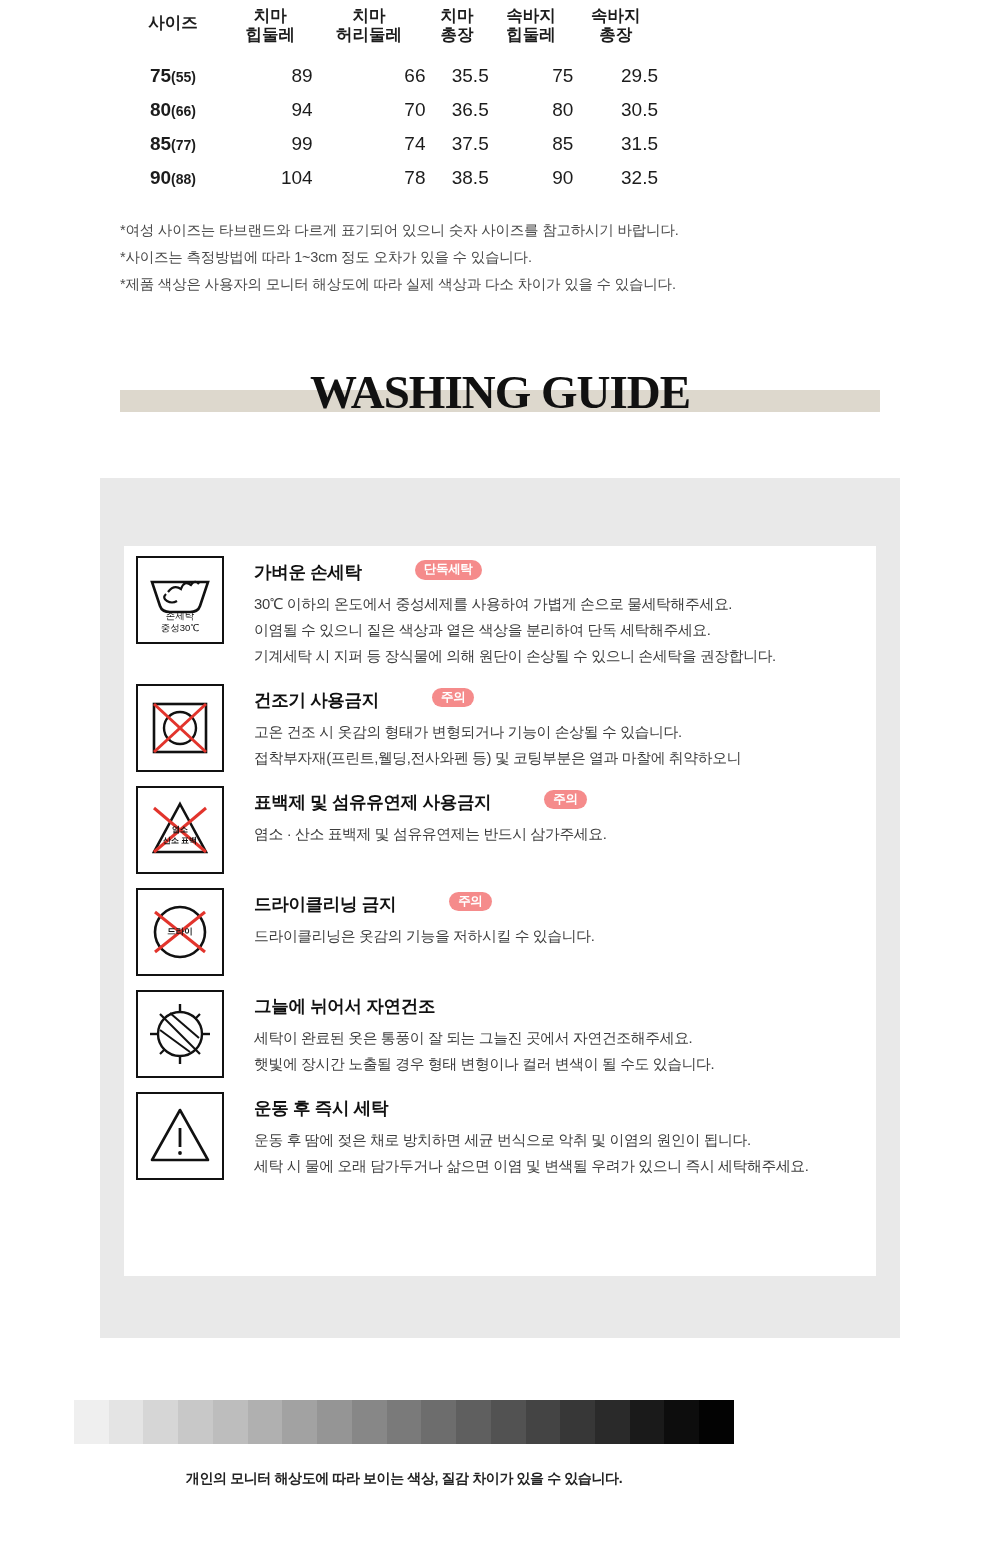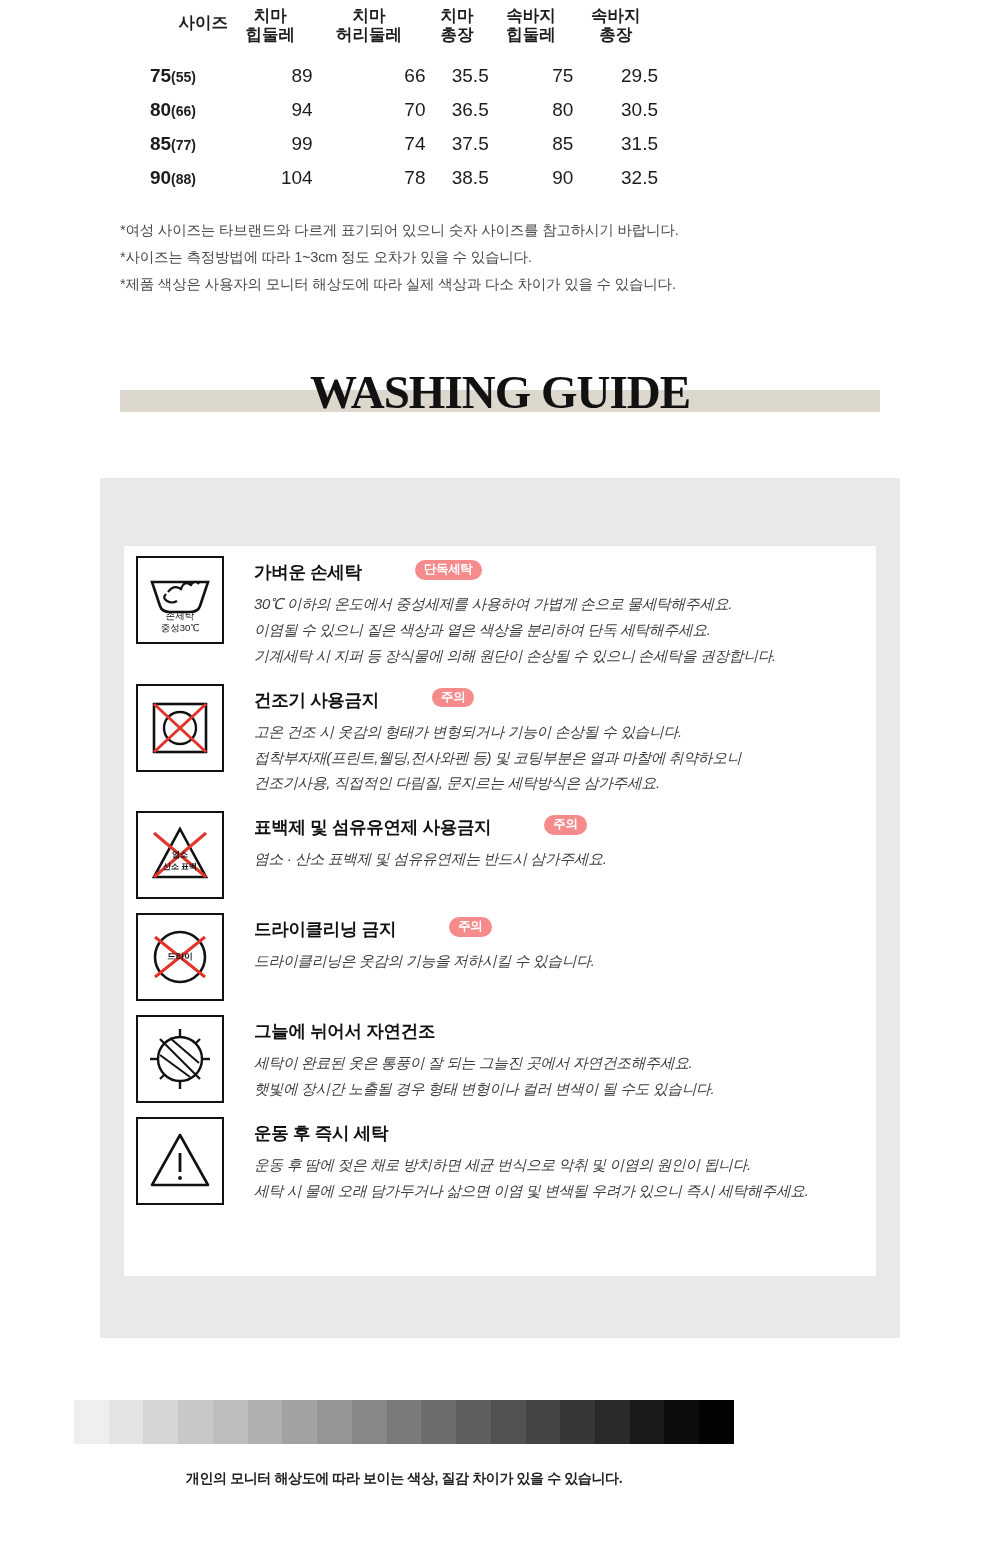--- a/index.html
+++ b/index.html
@@ -29,21 +29,21 @@
   }
   table.size-table th {
     font-size: 16.5px;
     font-weight: bold;
     color: #1c1c1c;
     padding: 4px 0 14px 0;
     line-height: 1.18;
     text-align: center;
     white-space: pre-line;
   }
-  table.size-table th.col-size { width: 110px; vertical-align: middle; padding-bottom: 20px; text-align: right;}
+  table.size-table th.col-size { width: 110px; vertical-align: middle; padding-bottom: 20px;}
   table.size-table td {
     font-size: 19px;
     color: #1c1c1c;
     text-align: right;
     padding: 6px 0;
     font-weight: 400;
   }
   table.size-table td.size-label {
     font-weight: bold;
     font-size: 19px;
@@ -155,21 +155,20 @@
     padding: 3px 9px 4px 9px;
     border-radius: 11px;
     line-height: 1;
     letter-spacing: -0.3px;
   }
   .wg-desc div {
     font-size: 14.8px;
     color: #3d3d3d;
     line-height: 1.75;
     letter-spacing: -0.35px;
-    font-style: italic;
   }
 
   
   .ico-svg { position: absolute; left: 0; top: 0; }
 
   
   .strip-wrap {
     position: absolute;
     top: 1400px;
     left: 0;
@@ -294,21 +293,20 @@
       </svg>
     </div>
     <div class="wg-text">
       <div class="wg-head">
         <span class="wg-head-title">건조기 사용금지</span>
         <span class="badge">주의</span>
       </div>
       <div class="wg-desc">
         <div>고온 건조 시 옷감의 형태가 변형되거나 기능이 손상될 수 있습니다.</div>
         <div>접착부자재(프린트,웰딩,전사와펜 등) 및 코팅부분은 열과 마찰에 취약하오니</div>
-        <div>건조기사용, 직접적인 다림질, 문지르는 세탁방식은 삼가주세요.</div>
       </div>
     </div>
   </div>
 
   <div class="wg-row">
     <div class="wg-icon">
       <svg class="ico-svg" width="84" height="84" viewBox="0 0 84 84">
         <path d="M42 16 L68 64 L16 64 Z" fill="none" stroke="#111" stroke-width="2.6"></path>
         <line x1="16" y1="20" x2="68" y2="64" stroke="#e2342c" stroke-width="3"></line>
         <line x1="68" y1="20" x2="16" y2="64" stroke="#e2342c" stroke-width="3"></line>

